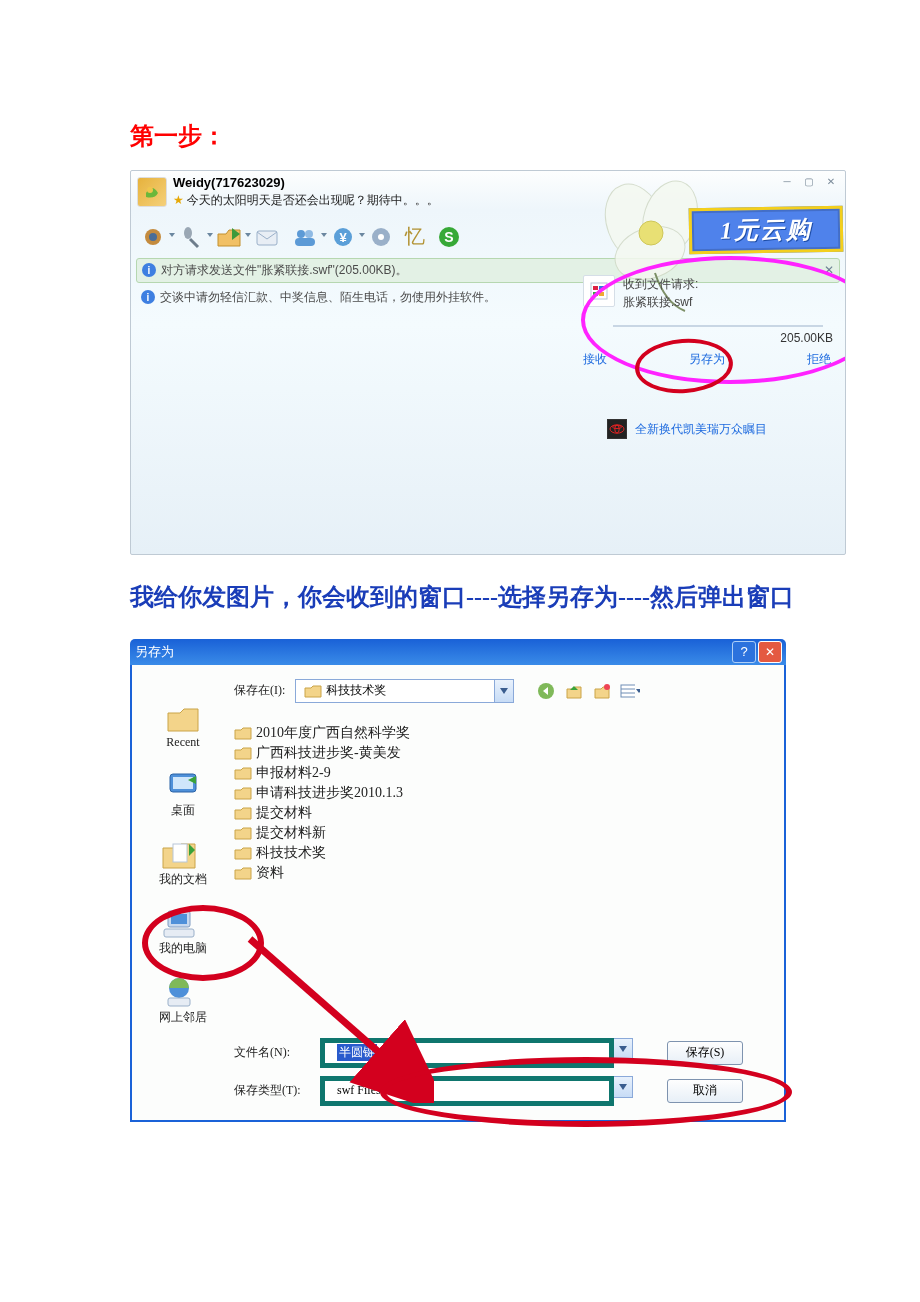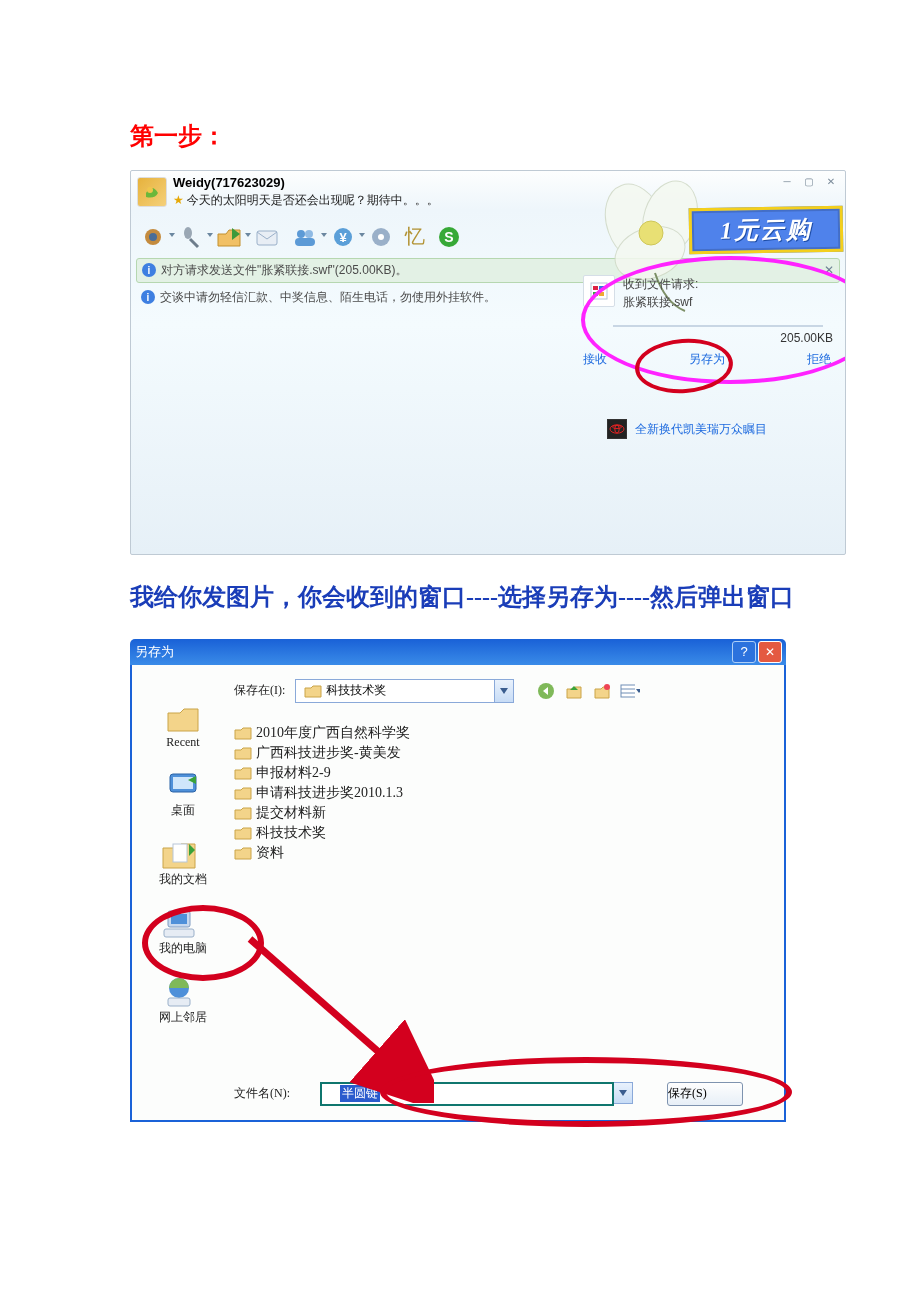--- a/index.html
+++ b/index.html
@@ -58,24 +58,24 @@
   .sa-combo{width:190px;height:22px;border:1px solid #8aa9d9;display:flex;align-items:center;padding-left:8px;background:#fff;}
   .sa-combo-btn{width:18px;height:22px;border:1px solid #8aa9d9;border-left:none;background:linear-gradient(#e8f1fc,#c7dcf6);display:flex;align-items:center;justify-content:center;}
   .sa-tools{display:flex;gap:8px;margin-left:12px;align-items:center;}
   .sa-tool{width:20px;height:20px;display:flex;align-items:center;justify-content:center;}
   .sa-list{margin-top:20px;font-family:"SimSun";font-size:14px;color:#222;}
   .sa-item{display:flex;align-items:center;height:20px;}
   .folder-i{width:18px;height:14px;margin-right:4px;}
   .sa-form{position:absolute;left:0;bottom:14px;font-family:"SimSun";font-size:12px;}
   .sa-form-row{display:flex;align-items:center;margin-top:8px;}
   .sa-form-row .sa-label{width:86px;}
-  .sa-input{width:272px;height:20px;border:2px solid #0f766e;display:flex;align-items:center;padding-left:18px;background:#fff;}
+  .sa-input{width:272px;height:20px;border:5px solid #0f766e;display:flex;align-items:center;padding-left:12px;background:#fff;}
   .sa-input-sel{display:inline-block;background:#2a5bcd;color:#fff;padding:0 2px;}
   .sa-input-dd{width:18px;height:20px;border:1px solid #8aa9d9;border-left:none;background:linear-gradient(#e8f1fc,#c7dcf6);display:flex;align-items:center;justify-content:center;}
-  .sa-btn{width:74px;height:22px;margin-left:34px;border:1px solid #7e93af;border-radius:3px;background:linear-gradient(#fefefe,#e7eff7);display:flex;align-items:center;font-size:12px;font-family:"SimSun";}
+  .sa-btn{width:74px;height:22px;margin-left:34px;border:1px solid #7e93af;border-radius:3px;background:linear-gradient(#fefefe,#e7eff7);display:flex;align-items:center;justify-content:center;font-size:12px;font-family:"SimSun";}
   .red-circle-docs{position:absolute;left:10px;top:240px;width:110px;height:64px;border:6px solid #d3001e;border-radius:52%;}
   .red-arrow{position:absolute;left:112px;top:268px;pointer-events:none;}
   .red-oval-bottom{position:absolute;left:248px;top:392px;width:400px;height:58px;border:6px solid #d3001e;border-radius:50%/50%;}
 </style>
 </head>
 <body>
 
 <p class="step-title">第一步：</p>
 
 <div class="qq-window">
@@ -355,20 +355,26 @@
         <div class="sa-item">
             <svg class="folder-i">
               <path d="M1 4h6l2-2h8v11H1z" fill="#f3d48a" stroke="#caa448"></path>
             </svg>
             <span>申请科技进步奖2010.1.3</span>
           </div>
         <div class="sa-item">
             <svg class="folder-i">
               <path d="M1 4h6l2-2h8v11H1z" fill="#f3d48a" stroke="#caa448"></path>
             </svg>
+            <span>提交材料</span>
+          </div>
+        <div class="sa-item">
+            <svg class="folder-i">
+              <path d="M1 4h6l2-2h8v11H1z" fill="#f3d48a" stroke="#caa448"></path>
+            </svg>
             <span>提交材料新</span>
           </div>
         <div class="sa-item">
             <svg class="folder-i">
               <path d="M1 4h6l2-2h8v11H1z" fill="#f3d48a" stroke="#caa448"></path>
             </svg>
             <span>科技技术奖</span>
           </div>
         <div class="sa-item">
             <svg class="folder-i">
@@ -388,20 +394,36 @@
             <div class="sa-input-dd">
                 <svg width="8" height="6">
                   <path d="M0 0h8L4 6z" fill="#3a5d8f"></path>
                 </svg>
               </div>
           </div>
           <div class="sa-btn">
               <span>保存(S)</span>
             </div>
         </div>
+        <div class="sa-form-row">
+          <span class="sa-label">保存类型(T):</span>
+          <div style="display:flex;">
+            <div class="sa-input">
+                <span>swf Files(*.swf)</span>
+              </div>
+            <div class="sa-input-dd">
+                <svg width="8" height="6">
+                  <path d="M0 0h8L4 6z" fill="#3a5d8f"></path>
+                </svg>
+              </div>
+          </div>
+          <div class="sa-btn">
+              <span>取消</span>
+            </div>
+        </div>
       </div>
     </div>
 
     <div class="red-circle-docs"></div>
     <svg class="red-arrow" width="190" height="170">
       <defs>
           <marker id="ah" markerWidth="14" markerHeight="14" refX="7" refY="6" orient="auto">
             <path d="M0 0 L14 6 L0 12 z" fill="#d3001e"></path>
           </marker>
         </defs>

